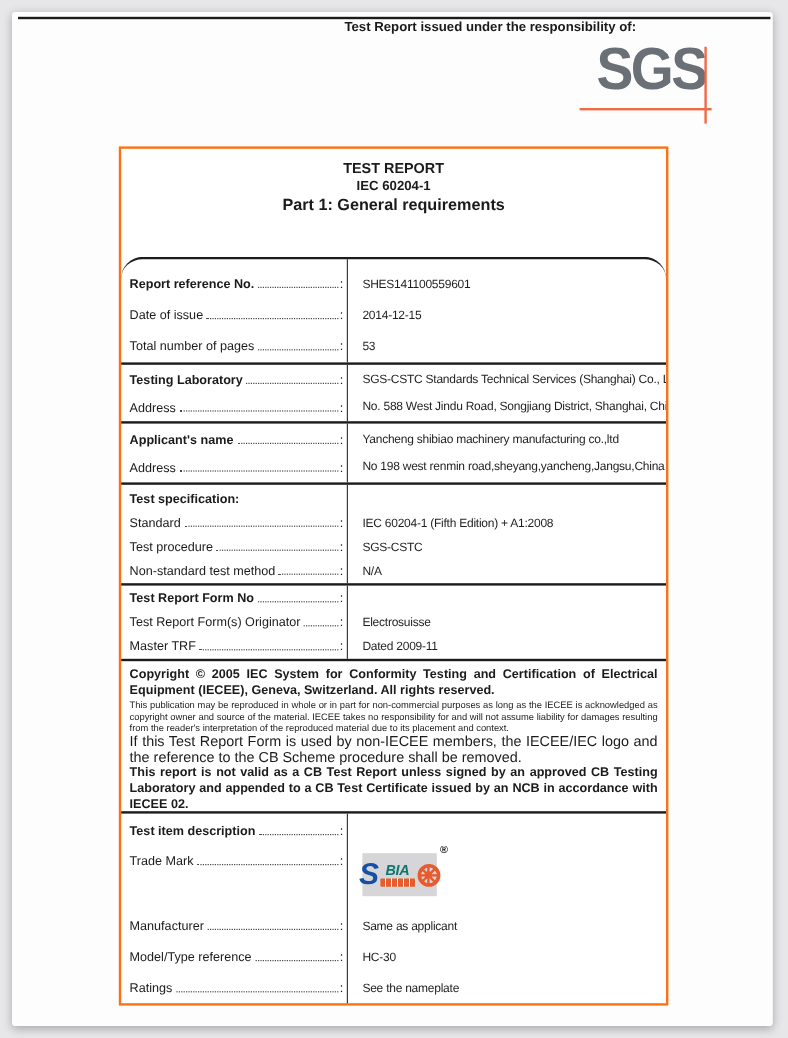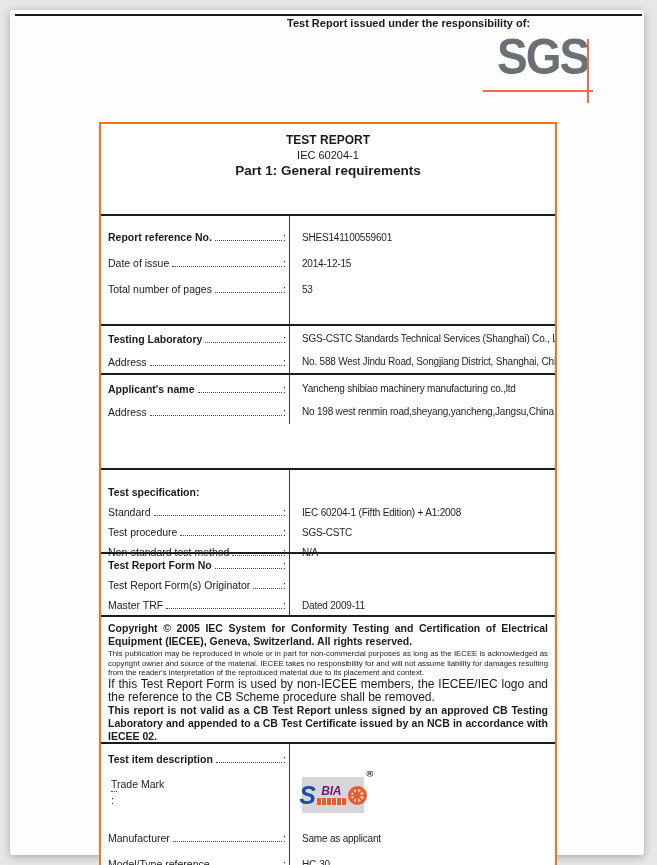--- a/index.html
+++ b/index.html
@@ -49,66 +49,66 @@
     border:2px solid #f97316;
     box-sizing:border-box;
     background:#fff;
   }
   .sec{position:relative;border-top:2px solid #1c1c1c;box-sizing:border-box;}
   .sec.first{border-top:none;}
   .vdiv{position:absolute;left:188px;top:0;bottom:0;width:1px;background:#3a3a3a;}
 
   .sec-title{height:90px;text-align:center;padding-top:9px;}
   .t1{font-size:12px;font-weight:bold;line-height:15px;}
-  .t2{font-size:11px;font-weight:normal;line-height:14px;}
+  .t2{font-size:11px;font-weight:bold;line-height:14px;}
   .t3{font-size:14.5px;font-weight:bold;line-height:19px;margin-top:2px;}
   .t4{font-size:13.5px;font-weight:bold;line-height:18px;}
 
   .row{display:flex;align-items:center;}
   .cl{flex:0 0 188px;width:188px;display:flex;align-items:baseline;
       padding:0 3px 0 7px;box-sizing:border-box;overflow:hidden;}
   .lbl{font-size:10.5px;white-space:nowrap;}
   .b{font-weight:bold;}
   .leader{flex:1 1 auto;min-width:6px;border-bottom:1.5px dotted #4a4a4a;
       margin:0 1px 2px 3px;height:1px;}
   .colon{font-size:10.5px;}
   .cv{flex:1;padding-left:13px;font-size:10px;letter-spacing:-0.2px;
       white-space:nowrap;overflow:hidden;color:#1f1f1f;}
 
-  .sec-report{height:110px;padding-top:8px;}
+  .sec-report{height:88px;padding-top:8px;border-radius:18px;}
   .sec-report .row{height:26px;}
   .sec-lab{height:49px;padding-top:1px;text-align:right;}
   .sec-lab .row{height:23px;}
   .sec-applicant{height:51px;padding-top:2px;}
   .sec-applicant .row{height:23px;}
-  .sec-spec{height:84px;padding-top:12px;margin-top:44px;}
+  .sec-spec{height:84px;padding-top:2px;}
   .sec-spec .row{height:20px;}
   .sec-form{height:63px;padding-top:1px;}
   .sec-form .row{height:20px;}
 
   .sec-copyright{height:127px;padding:5px 7px 0 7px;}
   .sec-copyright p{margin:0;text-align:justify;}
   .cp-bold{font-size:10.5px;font-weight:bold;line-height:13px;}
   .cp-small{font-size:7.8px;line-height:9.6px;margin-top:1px !important;}
   .cp-normal{font-size:12px;line-height:13px;}
 
   .sec-item{height:160px;padding-top:3px;}
   .sec-item .row{height:26px;}
   .sec-item .row.r-first{height:24px;}
   .row.r-trademark{height:54px;align-items:flex-start;}
-  .row.r-trademark .cl{padding-top:7px;flex-direction:column;}
+  .row.r-trademark .cl{padding-top:7px;}
 
   
   .tm-wrap{position:relative;display:inline-block;margin:6px 0 0 0;}
   .tm-box{width:62px;height:36px;background:#d6d6d8;display:flex;
       align-items:center;justify-content:center;}
   .tm-s{font-size:25px;font-weight:800;font-style:italic;color:#174fa5;
       line-height:1;margin-right:1px;}
   .tm-mid{display:flex;flex-direction:column;align-items:center;}
-  .tm-bia{font-size:12px;font-weight:800;font-style:italic;color:#701a75;line-height:1;}
+  .tm-bia{font-size:12px;font-weight:800;font-style:italic;color:#0f766e;line-height:1;}
   .tm-banner{width:29px;height:7px;margin-top:1px;border-radius:1px;
       background:repeating-linear-gradient(90deg,#e65c2e 0 4px,#ffffff 4px 5px);}
   .tm-wheel{width:19px;height:19px;border:3px solid #e65c2e;border-radius:50%;
       box-sizing:border-box;position:relative;margin-left:2px;flex:0 0 auto;}
   .tm-wheel::after{content:"";position:absolute;left:50%;top:50%;width:6px;height:6px;
       margin:-3px 0 0 -3px;background:#e65c2e;border-radius:50%;}
   .tm-wheel span{position:absolute;left:50%;top:-2px;bottom:-2px;width:2px;
       margin-left:-1px;background:#e65c2e;}
   .tm-wheel .sp2{transform:rotate(90deg);}
   .tm-wheel .sp3{transform:rotate(45deg);}
@@ -245,20 +245,21 @@
             <span class="leader"></span>
             <span class="colon">:</span>
           </div>
       </div>
       <div class="row">
         <div class="cl">
             <span class="lbl">Test Report Form(s) Originator</span>
             <span class="leader"></span>
             <span class="colon">:</span>
           </div>
+        <div class="cv">Electrosuisse</div>
       </div>
       <div class="row">
         <div class="cl">
             <span class="lbl">Master TRF</span>
             <span class="leader"></span>
             <span class="colon">:</span>
           </div>
         <div class="cv">Dated 2009-11</div>
       </div>
     </div>

